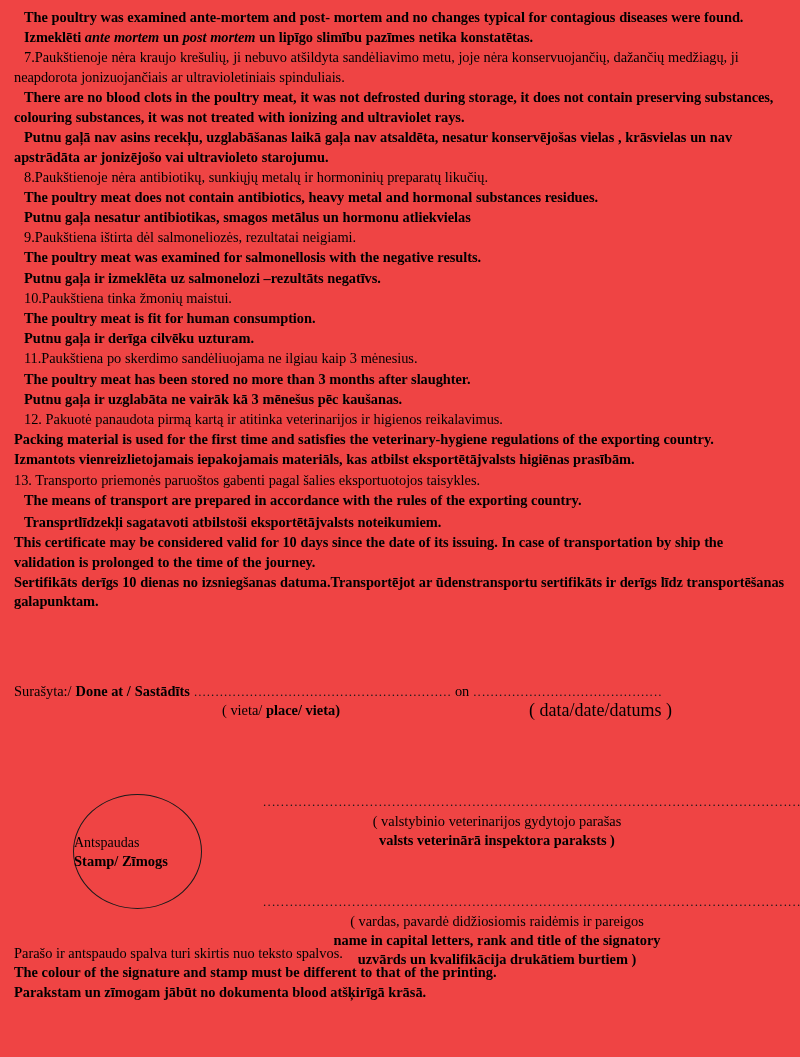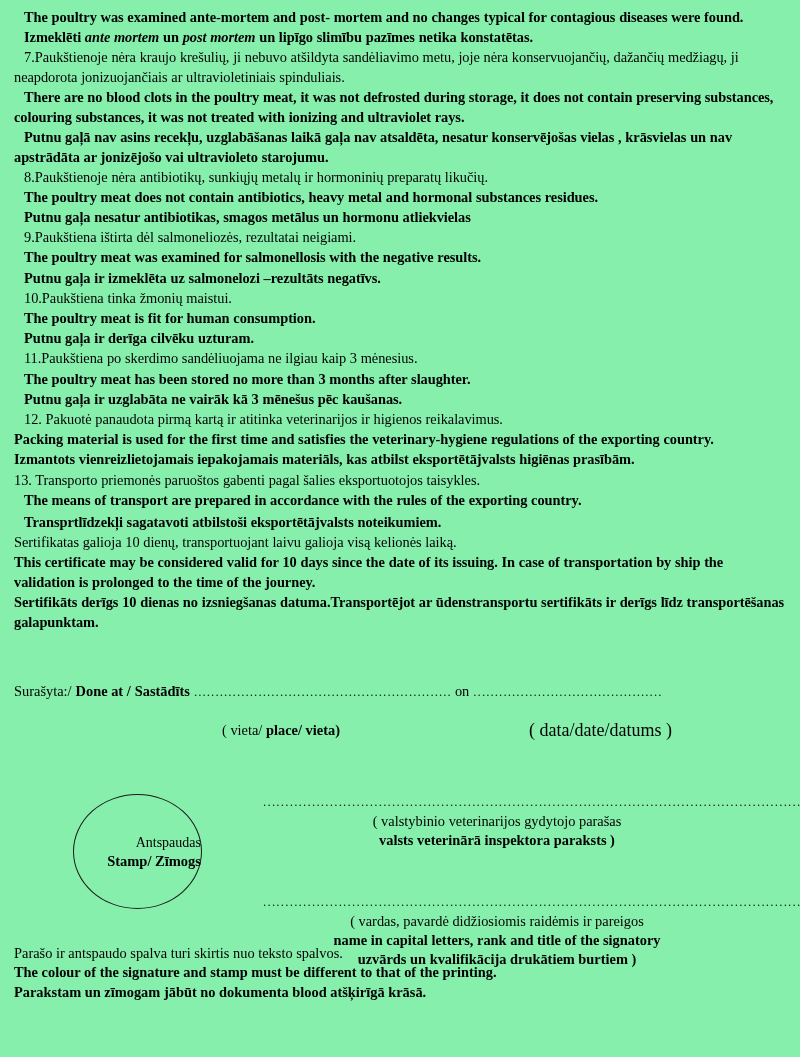--- a/index.html
+++ b/index.html
@@ -4,21 +4,21 @@
 <style>
   html, body {
     margin: 0;
     padding: 0;
     background: #ffffff;
   }
   .page {
     position: relative;
     width: 800px;
     height: 1057px;
-    background: #86efac;
+    background: #ef4444;
     overflow: hidden;
     font-family: "Liberation Serif", "DejaVu Serif", serif;
     color: #000000;
   }
 
   
   .clauses {
     position: absolute;
     left: 14px;
     top: 8px;
@@ -79,21 +79,21 @@
     white-space: nowrap;
     letter-spacing: 1.05px;
     font-size: 13px;
     margin-left: 4px;
     color: #1a1a1a;
   }
   .doneat-on { font-weight: normal; padding-left: 2px; }
   .doneat-caption-row {
     position: relative;
     height: 20px;
-    margin-top: 20px;
+    margin-top: 0;
   }
   .cap-place {
     position: absolute;
     left: 208px;
     top: 0;
     font-size: 14.4px;
   }
   .cap-place .b { font-weight: bold; }
   .cap-date {
     position: absolute;
@@ -106,21 +106,21 @@
   .stamp {
     position: absolute;
     left: 73px;
     top: 794px;
     width: 127px;
     height: 113px;
     border: 1.4px solid #1b1b1b;
     border-radius: 50%;
     display: flex;
     flex-direction: column;
-    align-items: flex-end;
+    align-items: flex-start;
     justify-content: center;
     line-height: 18px;
   }
   .stamp-lt { font-size: 14px; font-weight: normal; }
   .stamp-en { font-size: 14.5px; font-weight: bold; }
 
   
   .sigblock {
     position: absolute;
     width: 537px;
@@ -188,21 +188,20 @@
     <p class="para lt">11.Paukštiena po skerdimo sandėliuojama ne ilgiau kaip 3 mėnesius.</p>
     <p class="para en">The poultry meat has been stored no more than 3 months after slaughter.</p>
     <p class="para lv">Putnu gaļa ir uzglabāta ne vairāk kā 3 mēnešus pēc kaušanas.</p>
     <p class="para lt">12. Pakuotė panaudota pirmą kartą ir atitinka veterinarijos ir higienos reikalavimus.</p>
     <p class="para en noind">Packing material is used for the first time and satisfies the veterinary-hygiene regulations of the exporting country.</p>
     <p class="para lv noind">Izmantots vienreizlietojamais iepakojamais materiāls, kas atbilst eksportētājvalsts  higiēnas prasībām.</p>
     <p class="para lt noind">13. Transporto priemonės paruoštos gabenti pagal šalies eksportuotojos taisykles.</p>
     <p class="para en">The means of transport are prepared in accordance with the rules of the exporting country.</p>
     <div class="gap-sm"></div>
     <p class="para lv">Transprtlīdzekļi  sagatavoti atbilstoši eksportētājvalsts noteikumiem.</p>
-    <p class="para lt noind">Sertifikatas galioja 10 dienų, transportuojant laivu galioja visą kelionės laiką.</p>
     <p class="para en noind">This certificate may be considered valid for 10 days since the date of its issuing.  In case of transportation by ship the validation is prolonged to the time of the journey.</p>
     <p class="para lv noind">Sertifikāts derīgs 10 dienas  no izsniegšanas datuma.Transportējot  ar ūdenstransportu sertifikāts ir derīgs  līdz transportēšanas galapunktam.</p>
   </div>
 
   <div class="doneat-block">
     <div class="doneat-row">
       <span class="doneat-lt">Surašyta:/</span>
       <span class="doneat-en">Done at /</span>
       <span class="doneat-en">Sastādīts</span>
       <span class="leader-long">..................................................................,</span>

